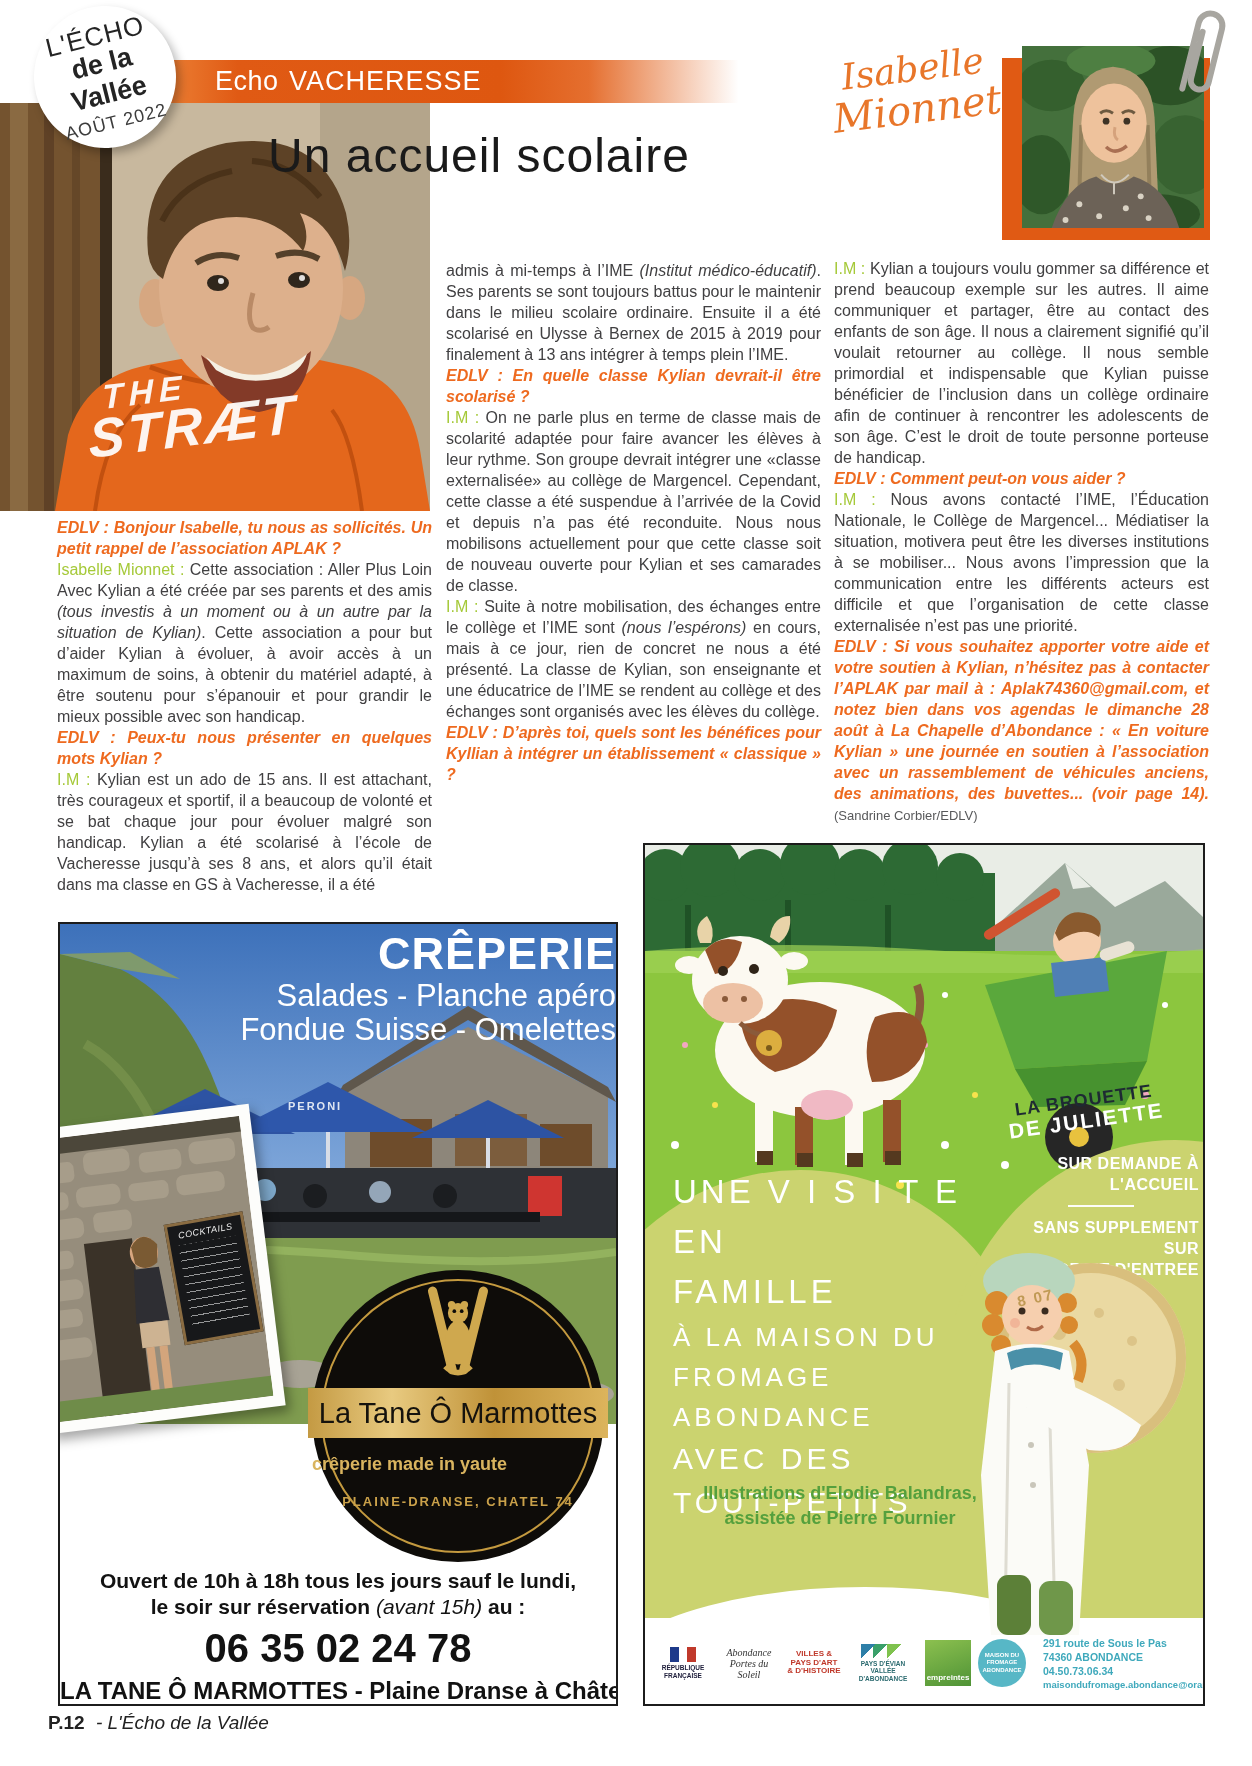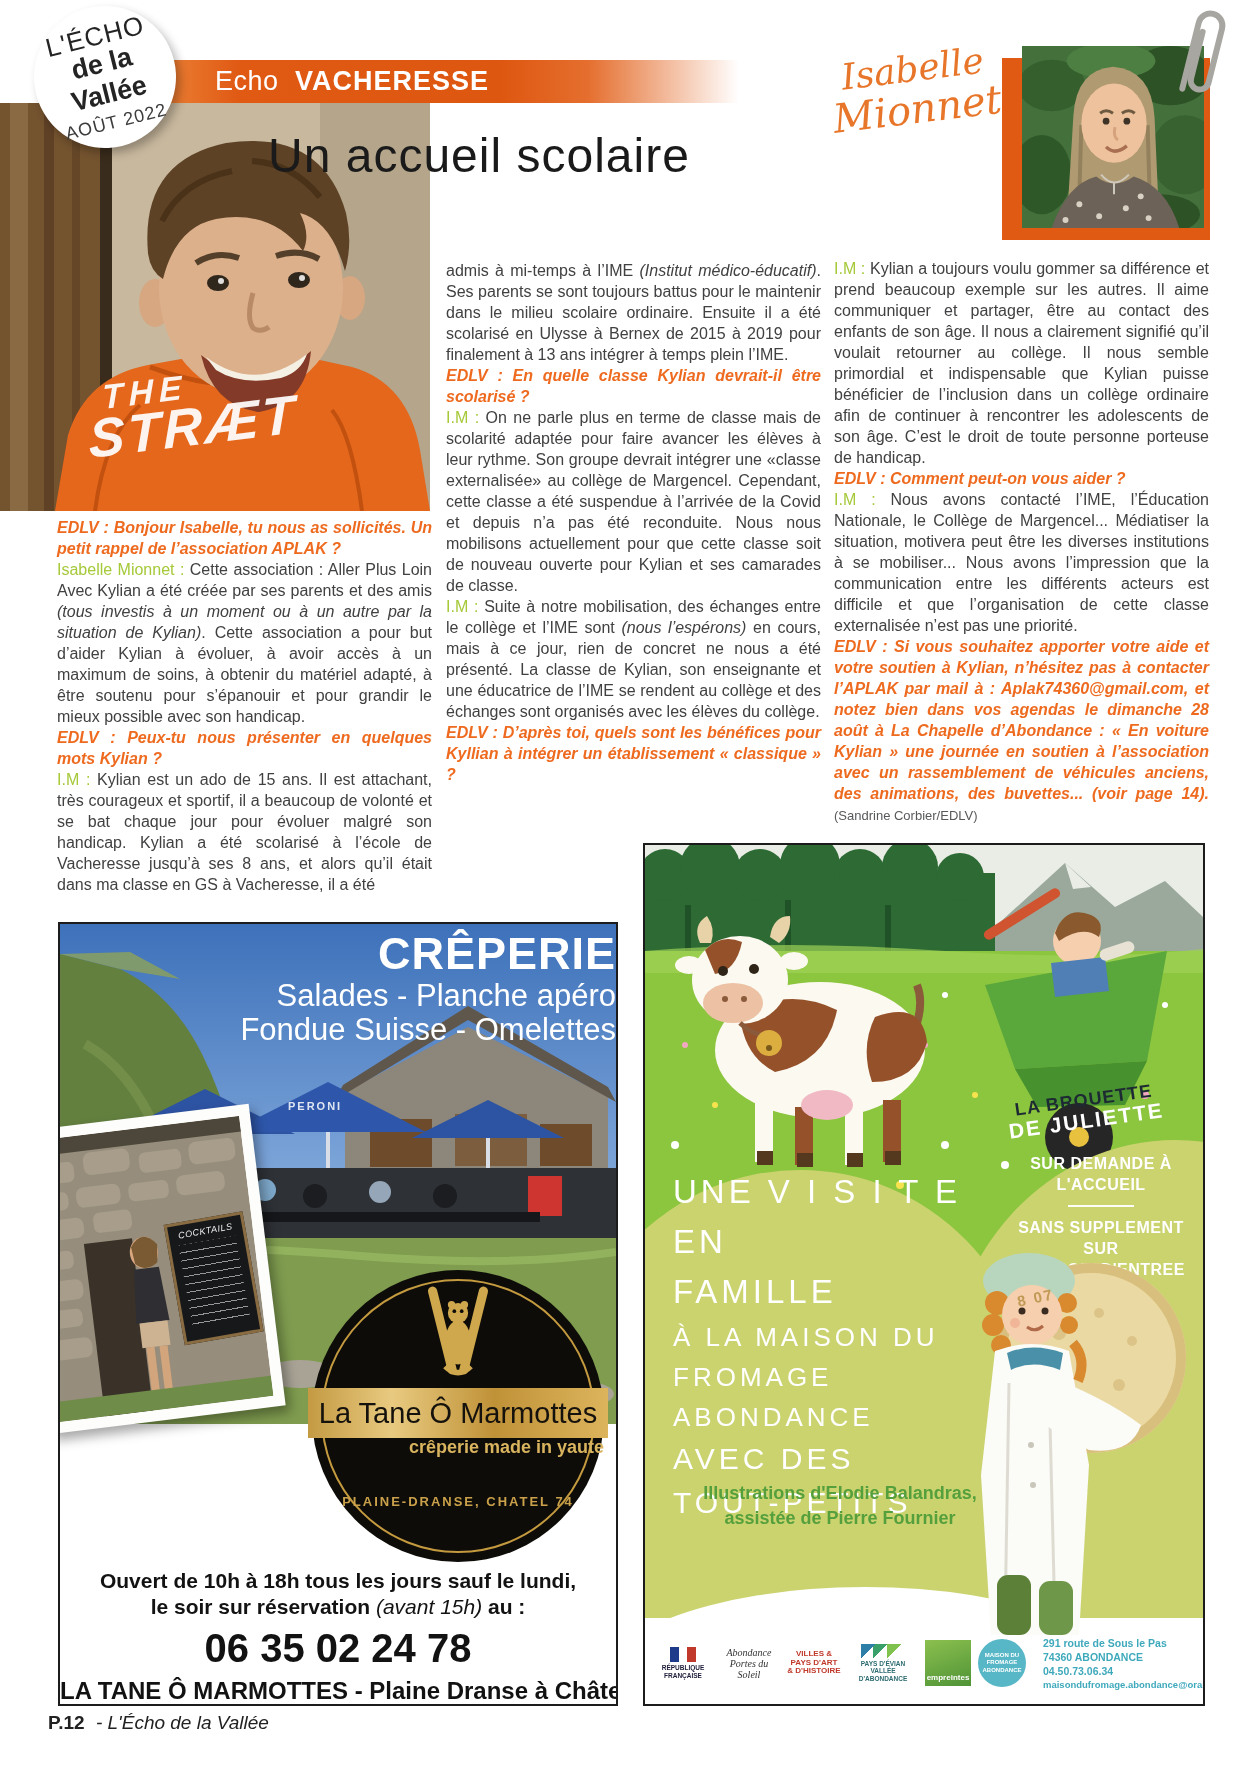--- a/index.html
+++ b/index.html
@@ -4,21 +4,21 @@
 <style>
   *{margin:0;padding:0;box-sizing:border-box}
   html,body{background:#9a9a9a;font-family:"Liberation Sans",sans-serif}
   .page{position:relative;width:1252px;height:1766px;background:#fff;margin:0 auto;overflow:hidden}
 
   
   .banner{position:absolute;left:0;top:60px;width:100%;height:43px;display:flex;align-items:center;
     background:linear-gradient(90deg,#ffffff 0%,#ffffff 5%,#ea7a30 14%,#e05a14 19%,#de5710 40%,rgba(226,95,24,.9) 47%,rgba(235,120,50,0) 59%,rgba(235,120,50,0) 100%)}
   .banner-text{margin-left:215px;color:#fff;font-size:27px;white-space:nowrap}
   .banner-light{font-weight:400;letter-spacing:.5px}
-  .banner-bold{font-weight:700;letter-spacing:1px;margin-left:9px}
+  .banner-bold{font-weight:400;letter-spacing:1px;margin-left:3px}
 
   .badge{position:absolute;left:34px;top:6px;width:142px;height:142px;border-radius:50%;background:#fff;
     box-shadow:3px 6px 10px rgba(0,0,0,.28);transform:rotate(-14deg);display:flex;flex-direction:column;
     justify-content:center;align-items:center;z-index:6;color:#242424;text-align:center}
   .badge-l1{font-size:26px;letter-spacing:1px}
   .badge-l2{font-size:27px;font-weight:700;margin-top:-3px}
   .badge-l3{font-size:18px;letter-spacing:1px;margin-top:3px;color:#3c3c3c}
 
   .title{position:absolute;left:268px;top:128px;z-index:3;color:#1a1a1a;white-space:nowrap}
   .title-l1{font-size:48px;font-weight:400;letter-spacing:1px}
@@ -67,21 +67,21 @@
   .board{position:absolute;right:16px;top:108px;width:80px;height:122px;background:#17181a;border:3px solid #8a6c42;transform:rotate(-3deg)}
   .board-title{color:#eee;font-size:9px;text-align:center;margin-top:5px;font-style:italic;letter-spacing:.5px}
   .board-lines{margin:5px 8px;height:86px;background:repeating-linear-gradient(#17181a 0 7px,rgba(255,255,255,.55) 7px 8px)}
 
   .tane-logo{position:absolute;left:252px;top:346px;width:292px;height:292px;border-radius:50%;background:#0e0c09;z-index:5}
   .tane-ring{position:absolute;inset:9px;border:2px solid #c49a3f;border-radius:50%}
   .marmot{position:absolute;left:100px;top:14px;width:92px;height:104px}
   .tane-band{position:absolute;left:-4px;right:-4px;top:118px;height:50px;
     background:linear-gradient(90deg,#c49a43,#e8ca80 28%,#c09238 62%,#dcb45c);
     display:flex;align-items:center;justify-content:center;color:#15120d;font-size:29px;font-weight:500;white-space:nowrap}
-  .tane-tagline{position:absolute;top:167px;width:100%;text-align:right;color:#d9b45f;font-size:18px;font-weight:700}
+  .tane-tagline{position:absolute;top:184px;width:100%;text-align:left;color:#d9b45f;font-size:18px;font-weight:700}
   .tane-loc{position:absolute;top:224px;width:100%;text-align:center;color:#caa14a;font-size:13px;letter-spacing:2px;font-weight:700}
 
   .creperie-hours{position:absolute;left:0;top:644px;width:100%;text-align:center;color:#121212;z-index:2;line-height:1.25}
   .hours-l1{font-size:21px;font-weight:700}
   .hours-l2{font-size:21px;font-weight:700}
   .hours-it{font-style:italic;font-weight:400}
   .phone{font-size:40px;font-weight:700;margin-top:2px}
   .addr{font-size:24px;font-weight:700;margin-top:3px;white-space:nowrap}
 
   
@@ -96,21 +96,21 @@
 
   .barrow-logo{position:absolute;left:362px;top:246px;z-index:3;transform:rotate(-8deg);text-align:center;line-height:1.05;font-weight:700}
   .barrow-l1{color:#1e2a33;font-size:18px;letter-spacing:1px}
   .barrow-l2{color:#fff;font-size:21px;letter-spacing:2px}
 
   .fromage-main{position:absolute;left:28px;top:322px;width:334px;text-align:left;color:#fff;letter-spacing:4px;z-index:4}
   .fm-lg{font-size:33px;line-height:50px;font-weight:400}
   .fm-md{font-size:26px;line-height:40px;font-weight:400}
   .fm-lg2{font-size:30px;line-height:44px;font-weight:400}
 
-  .fromage-notes{position:absolute;left:358px;top:308px;width:196px;text-align:center;color:#fff;font-weight:700;
+  .fromage-notes{position:absolute;left:358px;top:308px;width:196px;text-align:right;color:#fff;font-weight:700;
     font-size:16px;line-height:21px;z-index:4;letter-spacing:.5px}
   .note-rule{width:66px;height:2px;background:#fff;margin:10px auto;opacity:.95}
 
   .fromage-credit{position:absolute;left:28px;top:636px;width:334px;text-align:center;color:#55a03d;font-weight:700;
     font-size:18px;line-height:25px;z-index:4}
 
   .fromage-girl{position:absolute;left:332px;top:378px;width:228px;height:412px;z-index:5}
   .fromage-girl svg{width:100%;height:100%;display:block}
   .cheese-stamp{position:absolute;left:372px;top:444px;color:#c09a55;font-weight:700;font-size:15px;
     transform:rotate(-12deg);z-index:6;letter-spacing:2px}

